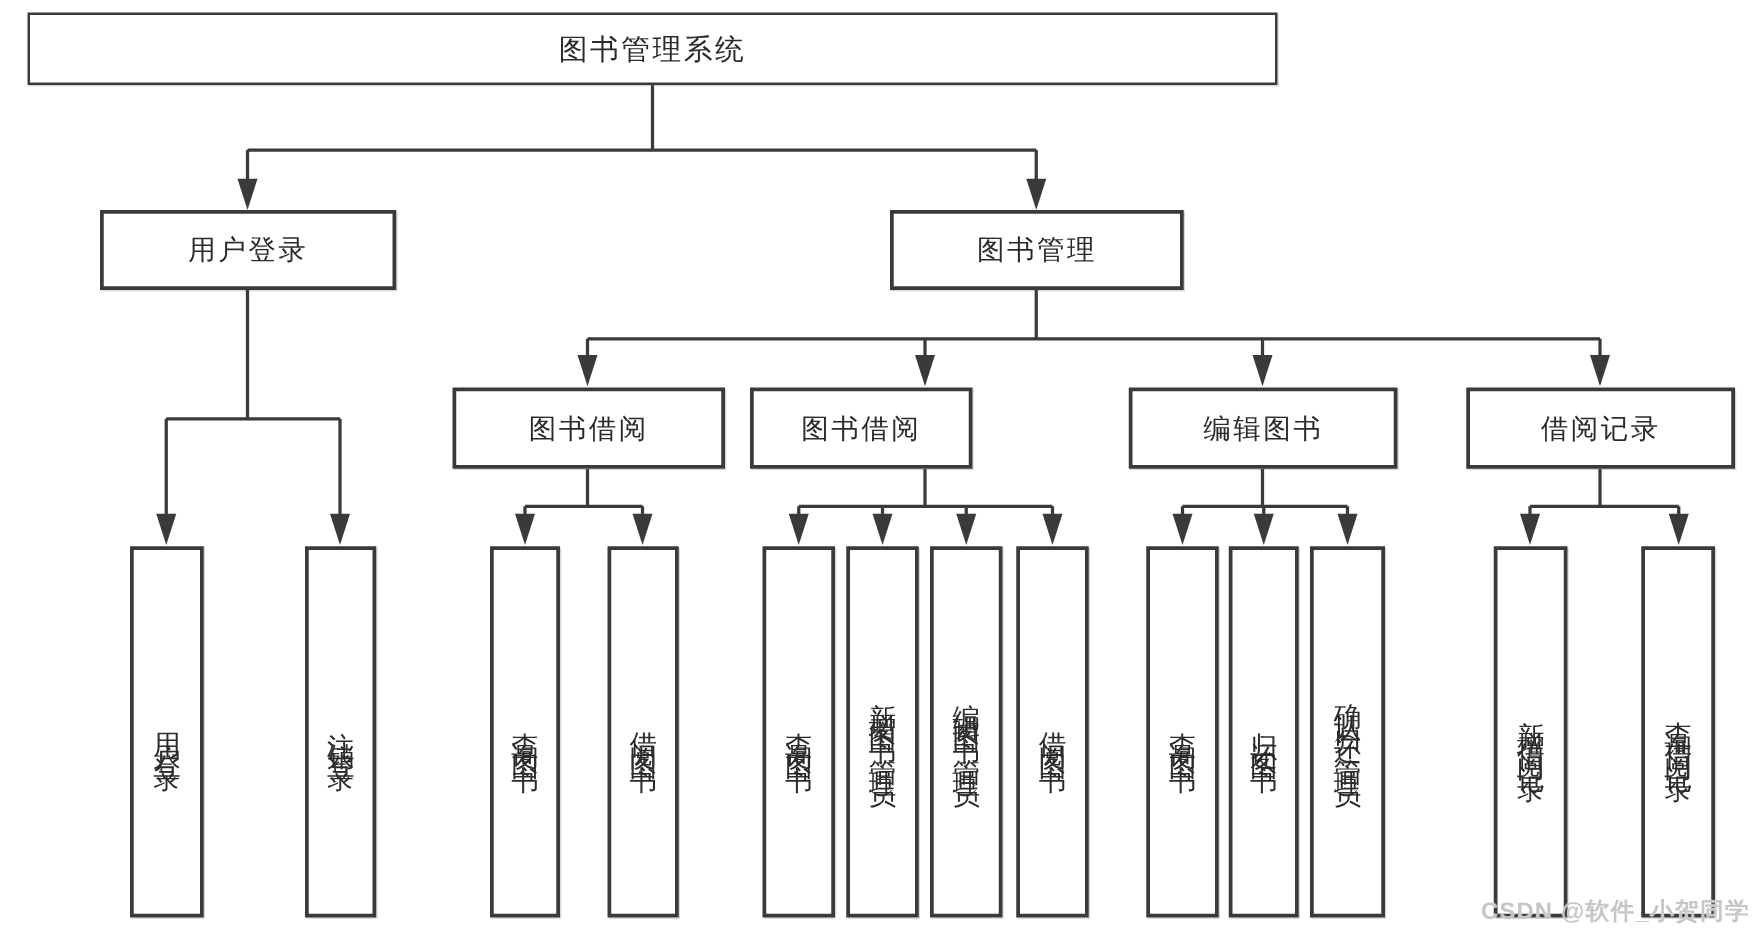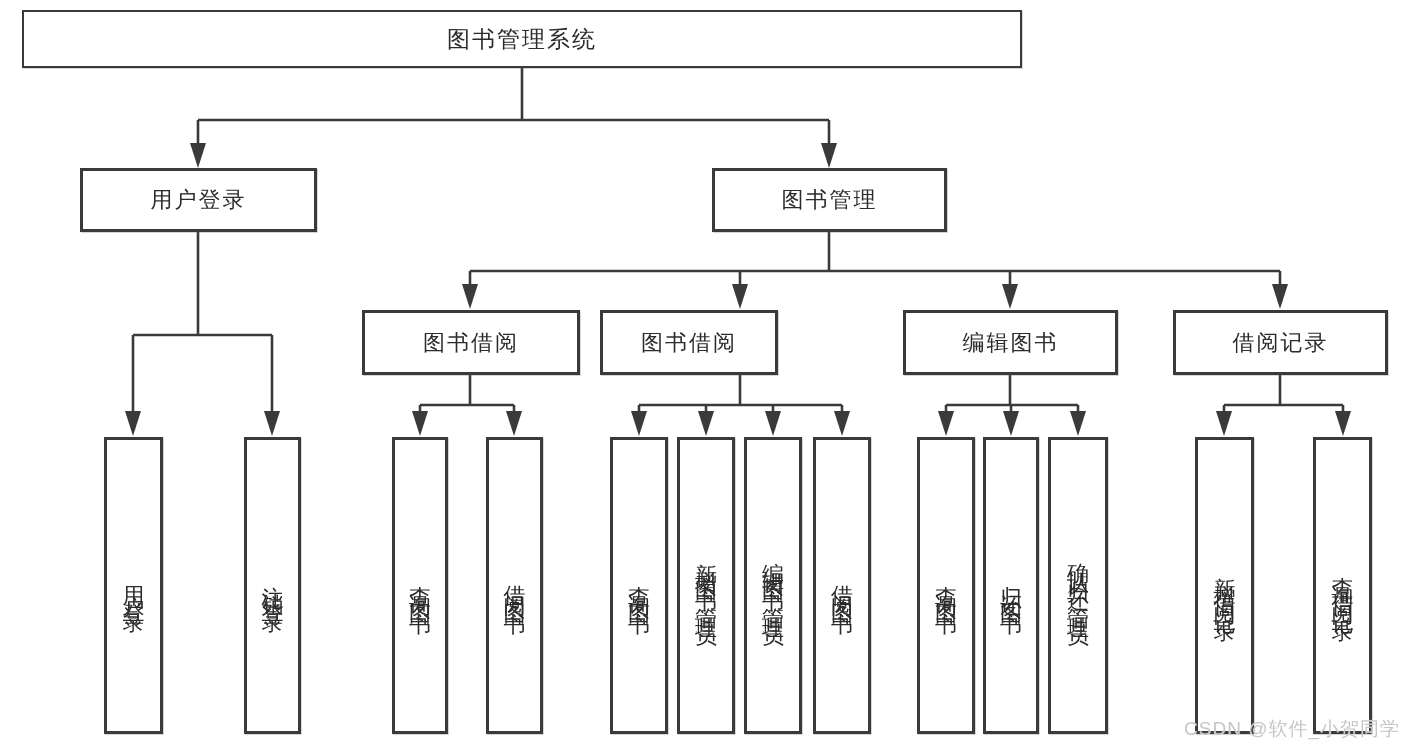--- a/index.html
+++ b/index.html
@@ -43,20 +43,21 @@
   .watermark {
     position: absolute;
     right: 5px;
     bottom: 5px;
     z-index: 5;
     color: #c6c6c6;
     font-size: 19px;
     letter-spacing: 1px;
     text-shadow: 0 0 1px #ffffff;
     white-space: nowrap;
+    font-weight: bold;
   }
 </style>
 </head>
 <body>
 
 <div class="canvas">
 
   <svg class="wires" viewBox="0 0 1405 747" xmlns="http://www.w3.org/2000/svg">
 
     <path d="M522 68 V120 M198 120 H829 M198 120 V144 M829 120 V144"></path>

